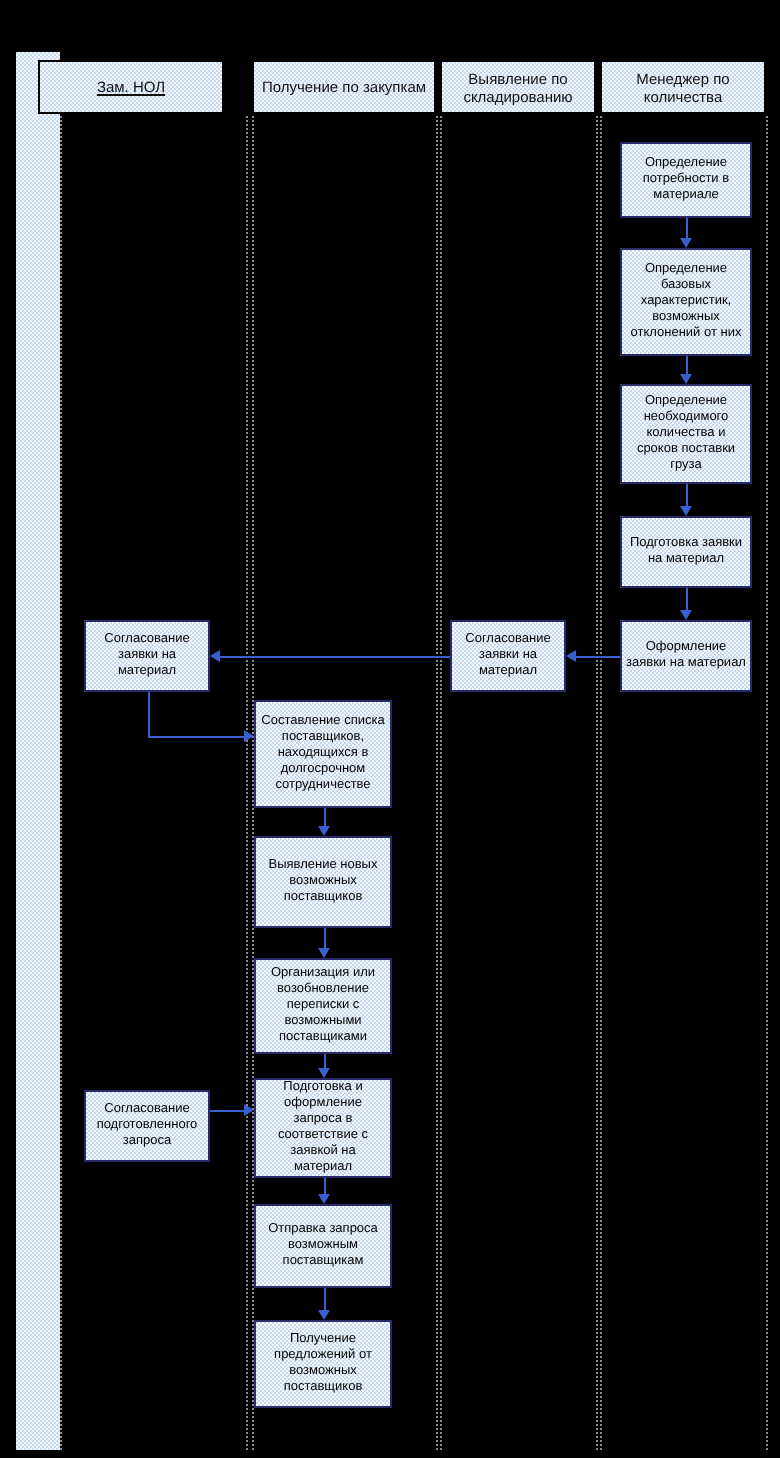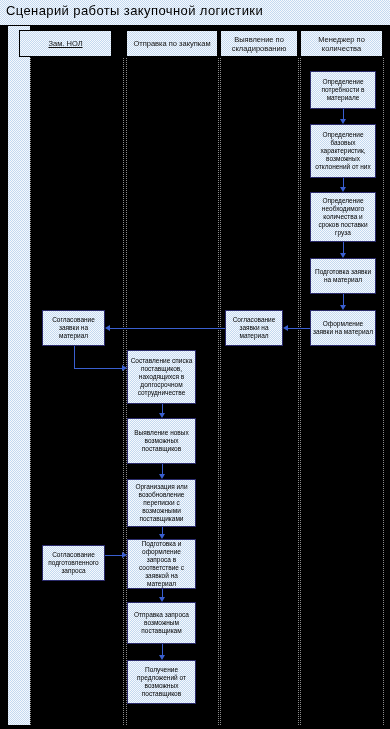--- a/index.html
+++ b/index.html
@@ -71,32 +71,29 @@
   .arrow{position:absolute;width:0;height:0;}
   .arrow.down{border-left:3px solid transparent;border-right:3px solid transparent;border-top:5px solid #3a5fd0;}
   .arrow.left{border-top:3px solid transparent;border-bottom:3px solid transparent;border-right:5px solid #3a5fd0;}
   .arrow.right{border-top:3px solid transparent;border-bottom:3px solid transparent;border-left:5px solid #3a5fd0;}
 </style>
 </head>
 <body>
 
 <div id="stage">
 
-  <div id="titlebar" class="dither">
-    <div class="t">Сценарий работы закупочной логистики</div>
-  </div>
 
   <div id="leftband" class="dither"></div>
 
   <div id="headers">
       <div class="hdr dither" style="left: 19px; top: 30px; width: 93px; text-decoration: underline;">
         <span>Зам. НОЛ</span>
       </div>
       <div class="hdr dither" style="left: 126px; top: 30px; width: 92px;">
-        <span>Отправка по закупкам</span>
+        <span>Получение по закупкам</span>
       </div>
       <div class="hdr dither" style="left: 220px; top: 30px; width: 78px;">
         <span>Выявление по складированию</span>
       </div>
       <div class="hdr dither" style="left: 300px; top: 30px; width: 83px;">
         <span>Менеджер по количества</span>
       </div>
     </div>
   <div id="dividers">
       <div class="lane-div" style="left: 30px; top: 58px; height: 667px;"></div>

